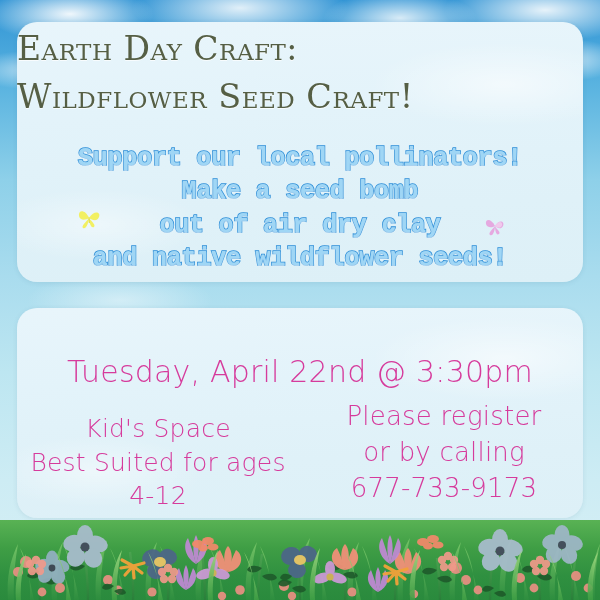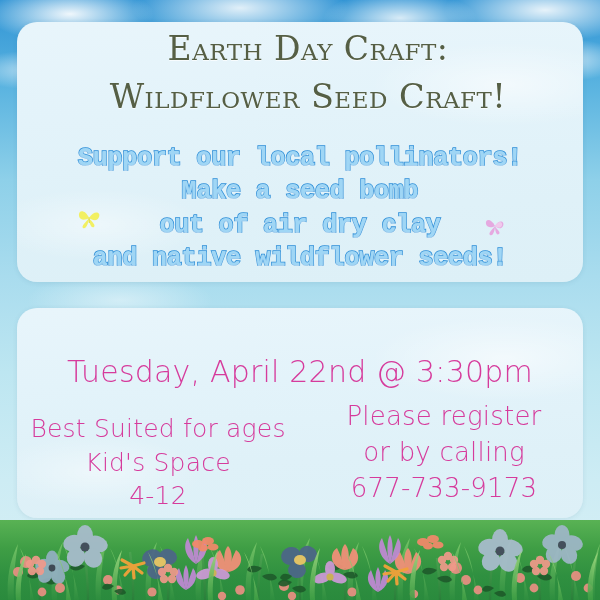--- a/index.html
+++ b/index.html
@@ -31,21 +31,20 @@
       radial-gradient(ellipse 150px 50px at 14% 78%, rgba(255,255,255,.45), rgba(255,255,255,0) 72%),
       linear-gradient(178deg,#e8f5fb 0%,#e3f3fa 35%,#dff1f8 70%,#ddf0f7 100%);
     box-shadow:0 1px 5px rgba(40,90,120,.10);
   }
   #panel-top{left:17px;top:22px;width:566px;height:260px;}
   #panel-bottom{left:17px;top:308px;width:566px;height:210px;}
 
   
   #headline{
     position:absolute;left:17px;top:26px;width:582px;
-    text-align:center;
     font-family:"DejaVu Serif","Liberation Serif",serif;
     color:#555f45;
     font-size:33px;
     font-variant:small-caps;
     letter-spacing:.5px;
     line-height:1.42;
     text-shadow:0 1px 0 rgba(255,255,255,.7);
   }
   #headline .l{display:block;white-space:nowrap;}
   #headline .l2{font-size:33.5px;}
@@ -164,22 +163,22 @@
         <path d="M11 11 C8 5.5, 4 6.5, 4.6 9.6 C5.4 12.6, 9 12.3, 11 11 Z"></path>
       </g>
     </svg>
   </div>
 
   <div class="panel" id="panel-bottom"></div>
 
   <div id="date-line" class="pink">Tuesday, April 22nd @ 3:30pm</div>
 
   <div id="col-left" class="pink">
+    <span class="l">Kid's Space</span>
     <span class="l">Best Suited for ages</span>
-    <span class="l">Kid's Space</span>
     <span class="l">4-12</span>
   </div>
 
   <div id="col-right" class="pink">
     <span class="l">Please register</span>
     <span class="l">or by calling</span>
     <span class="l">677-733-9173</span>
   </div>
 
   <div id="border">

